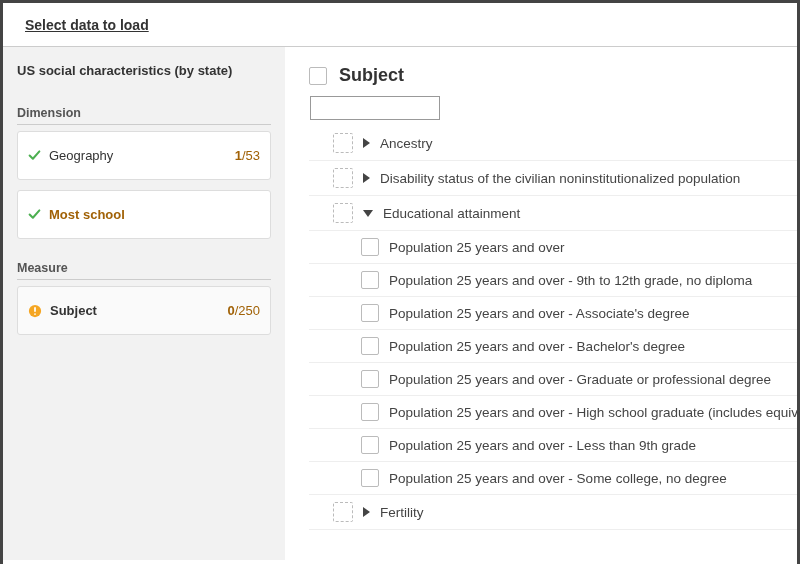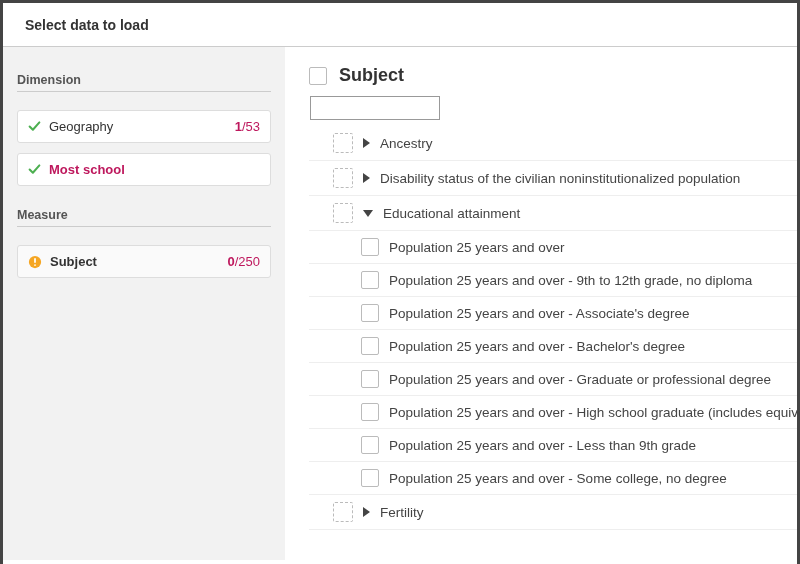--- a/index.html
+++ b/index.html
@@ -15,20 +15,21 @@
     position: relative;
     border: 3px solid #444;
     border-bottom: none;
   }
   .header {
     padding: 14px 22px 13px;
     border-bottom: 1px solid #ccc;
     font-weight: 700;
     font-size: 14px;
     color: #333;
+    text-decoration: underline;
   }
   .content {
     display: flex;
     height: calc(100% - 48px);
   }
   .sidebar {
     width: 282px;
     background: #f2f2f2;
     padding: 14px 14px;
     flex-shrink: 0;
@@ -38,36 +39,36 @@
     font-size: 13px;
     color: #333;
     padding: 2px 0 16px 0;
   }
   .section-label {
     font-weight: 700;
     font-size: 12.5px;
     color: #555;
     border-bottom: 1px solid #ccc;
     padding: 12px 0 4px 0;
-    margin-bottom: 18px;
+    margin-bottom: 6px;
   }
   .card {
     background: #fff;
     border: 1px solid #ddd;
     border-radius: 3px;
-    padding: 8px 10px;
+    padding: 16px 10px;
     margin-bottom: 10px;
   }
   .card-row {
     display: flex;
     align-items: center;
     gap: 8px;
   }
   .card-label { flex: 1; font-size: 13px; color: #333; }
-  .card-value { font-size: 13px; color: #be185d; }
+  .card-value { font-size: 13px; color: #a16207; }
   .card-value b { font-weight: 700; }
   .card-sub {
     color: #888;
     font-style: italic;
     font-size: 12.5px;
     padding: 10px 2px 4px 18px;
   }
   .card.inactive { background: #fafafa; }
   .icon-check {
     width: 13px; height: 13px; display: inline-block;
@@ -143,20 +144,21 @@
 </head>
 <body>
 
 <div class="header">
   <span>Select data to load</span>
 </div>
 
 <div class="content">
 
   <div class="sidebar">
+    <div class="sidebar-title">US social characteristics (by state)</div>
 
     <div class="section-label">Dimension</div>
     <div class="card">
       <div class="card-row">
         <span class="icon-check">
           <svg viewBox="0 0 16 16" width="13" height="13">
               <path d="M2 8 L6 12 L14 3" stroke="#4caf50" stroke-width="2.5" fill="none" stroke-linecap="round" stroke-linejoin="round"></path>
             </svg>
         </span>
         <span class="card-label">Geography</span>

